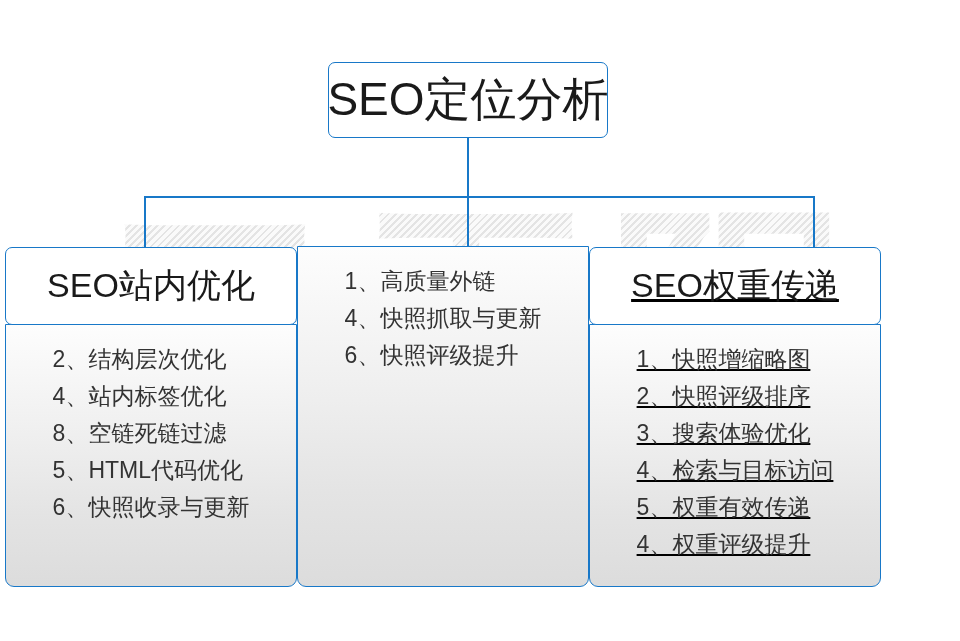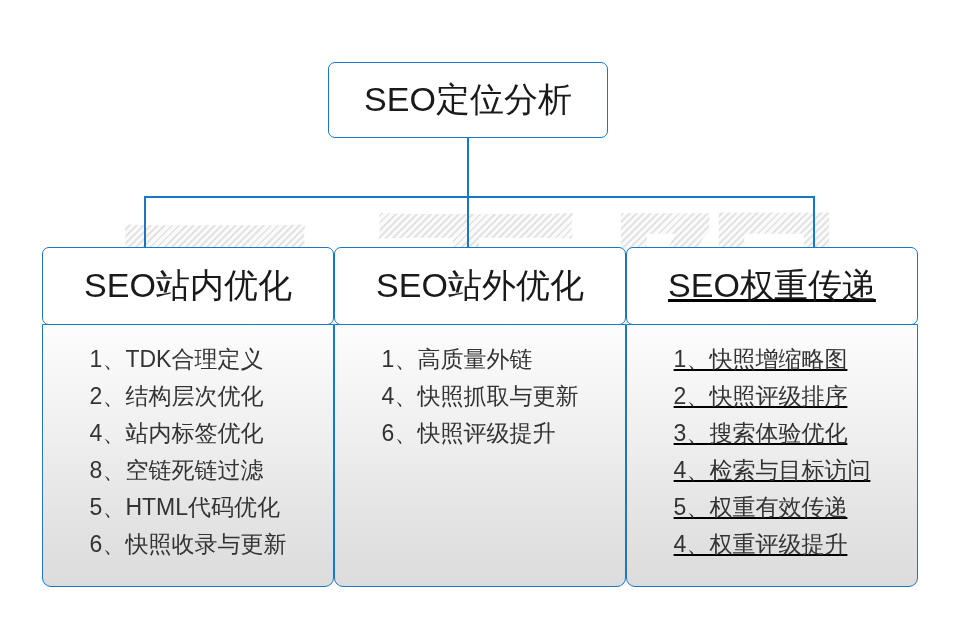--- a/index.html
+++ b/index.html
@@ -62,21 +62,21 @@
   .conn-v-right { left: 813px; top: 196px;  width: 2px;  height: 52px; }
 
   
   .columns {
     position: absolute;
     left: 0;
     top: 247px;
     width: 960px;
     height: 340px;
     display: flex;
-    justify-content: center;
+    justify-content: flex-start;
     z-index: 2;
   }
   .column {
     width: 292px;
     display: flex;
     flex-direction: column;
   }
   .col-1 { margin-left: 5px; }
   .col-3 { margin-right: 5px; text-decoration: underline; }
 
@@ -141,21 +141,21 @@
     border: 1.5px solid #1878c8;
     border-radius: 7px;
     background: #ffffff;
     box-sizing: border-box;
     display: flex;
     align-items: center;
     justify-content: center;
     z-index: 3;
   }
   .top-box-text {
-    font-size: 34px;
+    font-size: 46px;
     color: #1a1a1a;
     white-space: nowrap;
     font-weight: 400;
   }
 </style>
 </head>
 <body>
 
 <div id="canvas">
 
@@ -174,34 +174,30 @@
   <div class="conn conn-v-right"></div>
 
   <div class="columns">
 
     <div class="column col-1">
       <div class="col-header">
         <span class="col-header-text">SEO站内优化</span>
       </div>
       <div class="col-body">
         <ul class="list">
-          <li class="list-item">1、TDK合理定义</li>
           <li class="list-item">2、结构层次优化</li>
           <li class="list-item">4、站内标签优化</li>
           <li class="list-item">8、空链死链过滤</li>
           <li class="list-item">5、HTML代码优化</li>
           <li class="list-item">6、快照收录与更新</li>
         </ul>
       </div>
     </div>
 
     <div class="column col-2">
-      <div class="col-header">
-        <span class="col-header-text">SEO站外优化</span>
-      </div>
       <div class="col-body">
         <ul class="list">
           <li class="list-item">1、高质量外链</li>
           <li class="list-item">4、快照抓取与更新</li>
           <li class="list-item">6、快照评级提升</li>
         </ul>
       </div>
     </div>
 
     <div class="column col-3">

